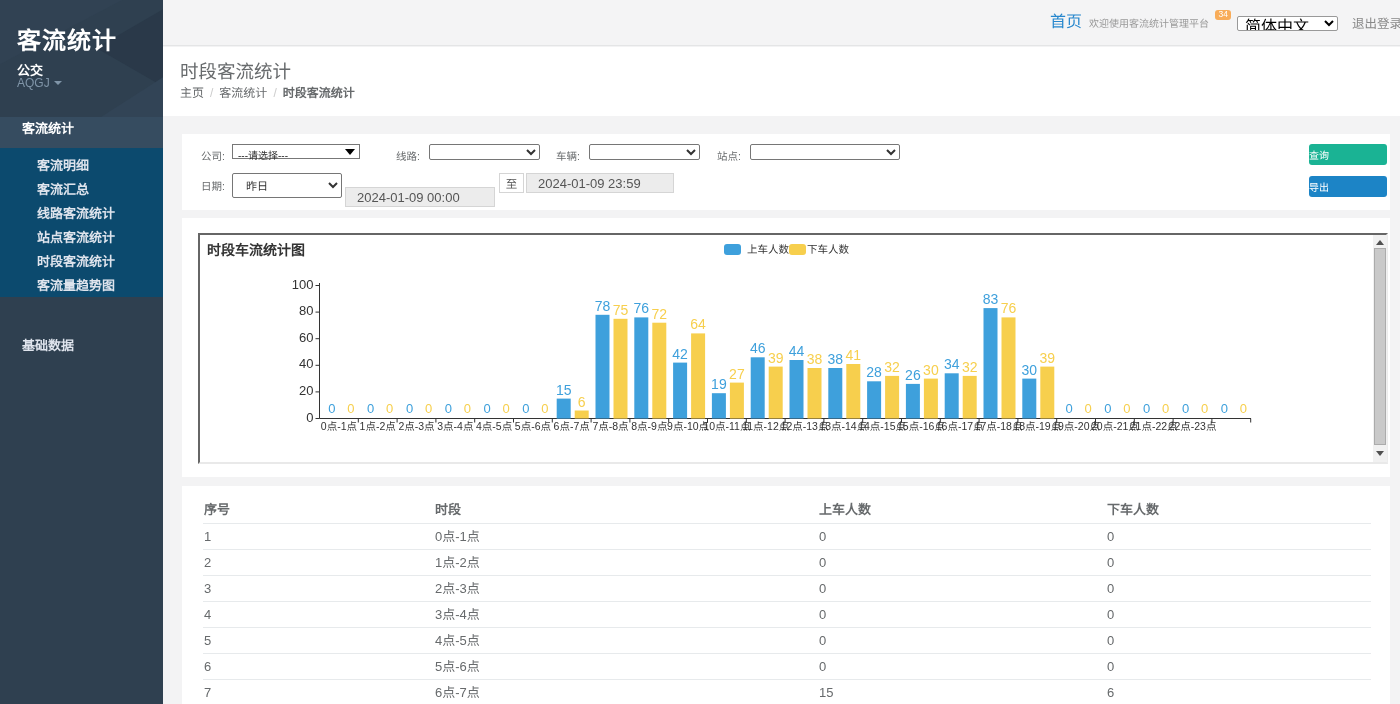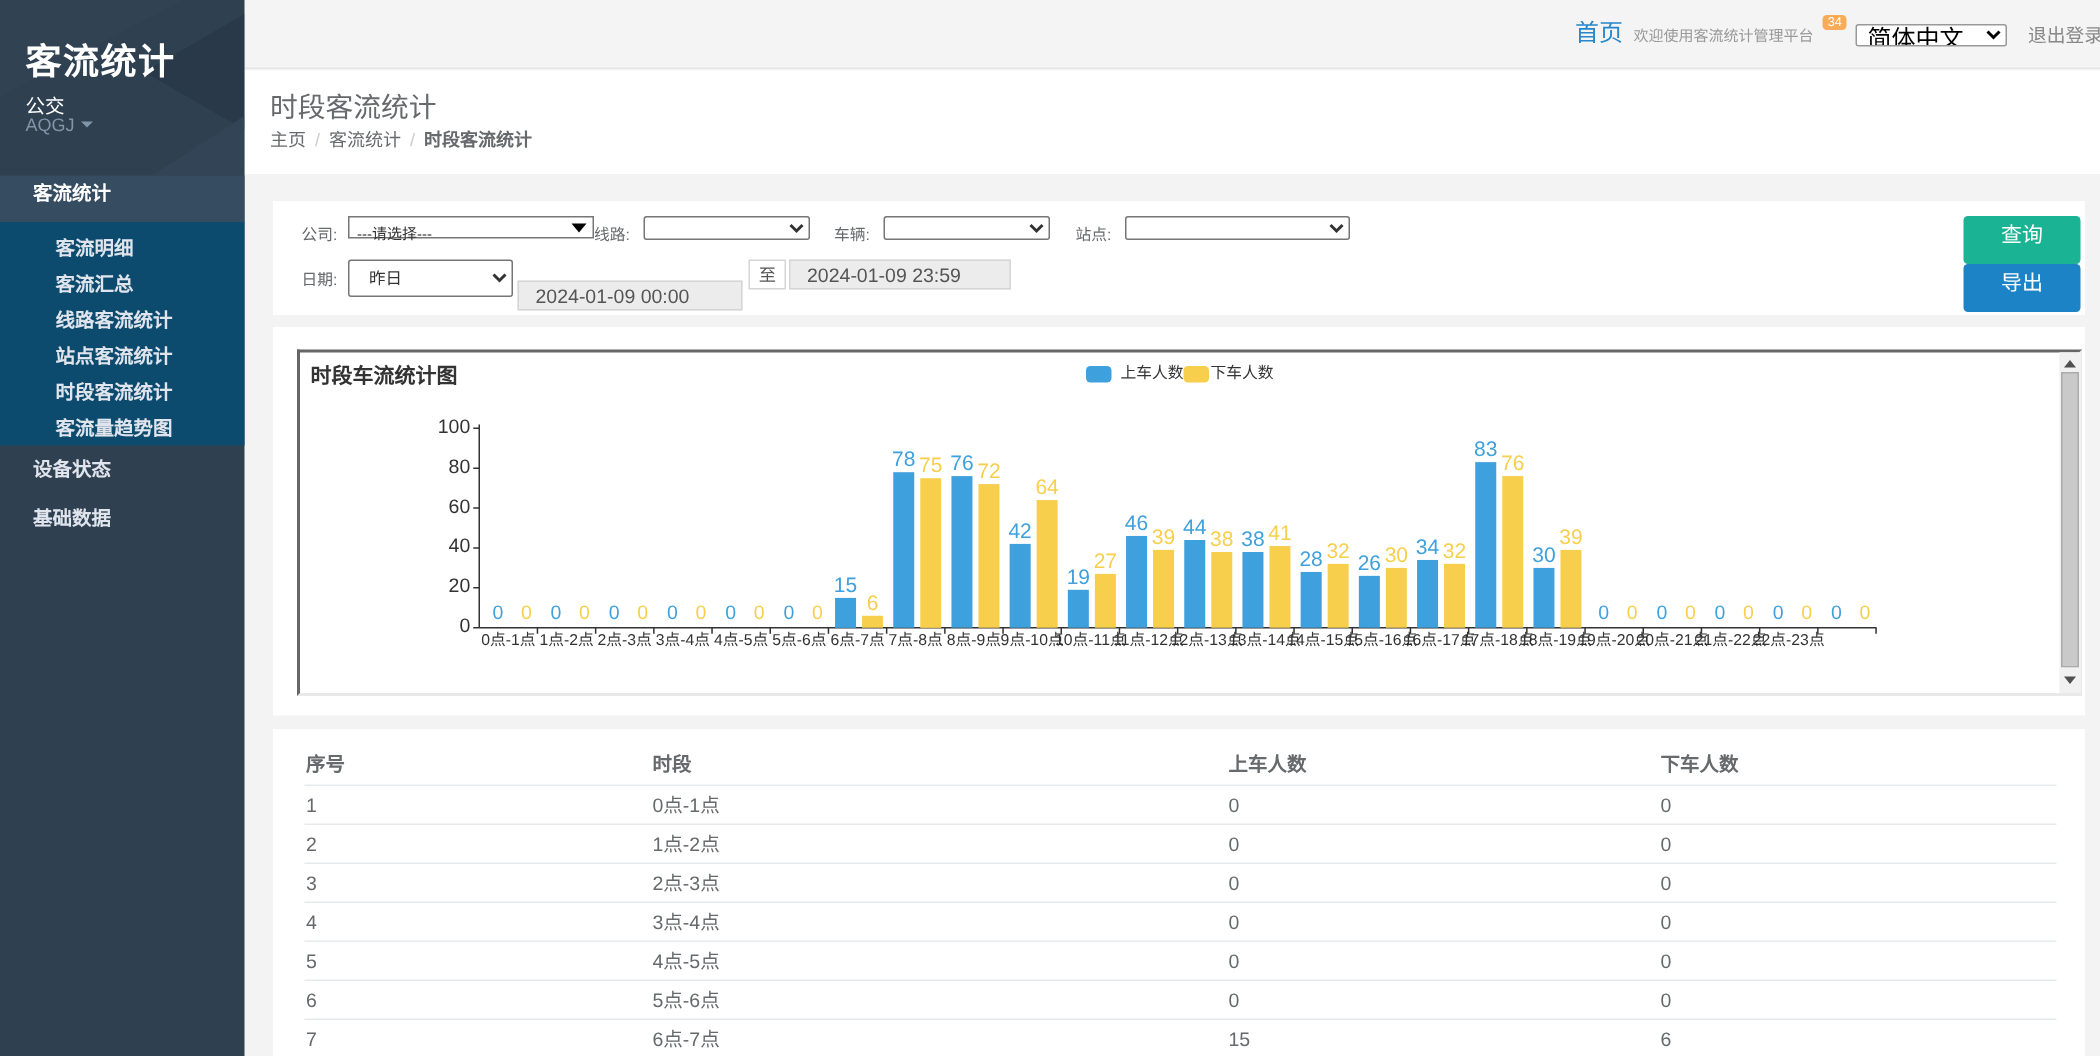--- a/index.html
+++ b/index.html
@@ -4,21 +4,21 @@
 *{margin:0;padding:0;box-sizing:border-box}
 html,body{width:1400px;height:704px;overflow:hidden;font-family:"Liberation Sans",sans-serif}
 #page{position:relative;width:1400px;height:704px;background:#f3f3f4;overflow:hidden}
 
 #sidebar{position:absolute;left:0;top:0;width:163px;height:704px;background:#2f4050}
 #profile{position:absolute;left:0;top:0;width:163px;height:117px;overflow:hidden}
 #profile .poly1{position:absolute;left:0;top:0;width:163px;height:117px;background:#2a3949;clip-path:polygon(59% 41%,100% 8%,100% 74%)}
 #profile .poly2{position:absolute;left:0;top:0;width:163px;height:117px;background:#324456;clip-path:polygon(62% 100%,100% 66%,100% 100%)}
 #profile .poly3{position:absolute;left:0;top:0;width:163px;height:117px;background:#314253;clip-path:polygon(0 0,75% 0,0 55%)}
 #brand{position:absolute;left:17px;top:21px;font-size:24px;font-weight:bold;color:#fff;letter-spacing:1px}
-#org{position:absolute;left:17px;top:60px;font-size:13px;font-weight:normal;color:#fff}
+#org{position:absolute;left:17px;top:60px;font-size:13px;font-weight:bold;color:#fff}
 #user{position:absolute;left:17px;top:75.5px;font-size:12px;color:#8095a8}
 #user .car{display:inline-block;width:0;height:0;border-left:4px solid transparent;border-right:4px solid transparent;border-top:4px solid #8095a8;margin-left:4px;vertical-align:2px}
 .nav1{position:absolute;left:0;width:163px;font-size:13px;color:#dfe4ed;font-weight:bold}
 #mi-top{top:117px;height:31px;line-height:23px;background:#364c60;padding-left:22px;color:#fff}
 #submenu{position:absolute;left:0;top:148px;width:163px;height:149px;background:#0c4a6e;padding-top:6px}
 #submenu div{height:24px;line-height:24px;padding-left:37px;font-size:13px;color:#dfe4ed;font-weight:bold}
 #mi-dev{top:295px;height:35px;line-height:35px;padding-left:22px}
 #mi-base{top:328px;height:35px;line-height:35px;padding-left:22px}
 
 #main{position:absolute;left:163px;top:0;width:1237px;height:704px;background:#f3f3f4}
@@ -37,21 +37,21 @@
 #filter{left:19px;top:134px;width:1208px;height:76px}
 #chart{left:19px;top:218px;width:1208px;height:259px}
 #tablep{left:19px;top:486px;width:1208px;height:218px}
 
 .flabel{position:absolute;font-size:10.5px;color:#676a6c}
 .sel1{position:absolute;height:15px;border:1px solid #777;background:#fff;font-size:10px;color:#333}
 .sel1 .tri{position:absolute;right:4px;top:4px;width:0;height:0;border-left:5px solid transparent;border-right:5px solid transparent;border-top:6px solid #000}
 select.native{position:absolute;border:1px solid #767676;border-radius:2px;background:#fff;font-size:12px;color:#333}
 .dateinput{position:absolute;height:20px;background:#ececec;border:1px solid #d5d5d5;font-size:13px;color:#555;line-height:20px;padding-left:11px}
 .zhi{position:absolute;height:20px;background:#fff;border:1px solid #d5d5d5;font-size:11.5px;color:#555;line-height:20px;text-align:center}
-.btn{position:absolute;left:1127px;width:78px;height:32px;border-radius:3px;color:#fff;font-size:14px;text-align:center;line-height:24.5px}
+.btn{position:absolute;left:1127px;width:78px;height:21px;border-radius:3px;color:#fff;font-size:10px;line-height:24.5px}
 
 #chart-inner{position:absolute;left:15.5px;top:14.5px;width:1190px;height:231.5px;border-top:2px solid #666;border-left:2px solid #666;border-right:2px solid #ececec;border-bottom:2px solid #e9e9e9;background:#fff;box-sizing:border-box}
 #chart-title{position:absolute;left:25px;top:20.5px;font-size:14px;font-weight:bold;color:#333}
 .legrect{position:absolute;width:17px;height:11px;border-radius:3px}
 .legtxt{position:absolute;font-size:10.5px;color:#333;line-height:13px}
 
 #sbar{position:absolute;left:1191.3px;top:16.5px;width:14px;height:227.5px;background:#f1f1f1}
 #sbar .btn-u,#sbar .btn-d{position:absolute;left:0;width:14px;height:17px;background:#f1f1f1}
 #sbar .thumb{position:absolute;left:1px;top:13px;width:12px;height:197px;background:#c9c9c9;border:1px solid #ababab}
 .arr{position:absolute;left:3px;width:0;height:0;border-left:4px solid transparent;border-right:4px solid transparent}
@@ -70,21 +70,21 @@
     <span class="badge">34</span>
     <select><option>简体中文</option></select>
     <span class="logout">退出登录</span>
   </div>
   <div id="heading">
     <h2>时段客流统计</h2>
     <div id="crumb">主页<span class="sep">/</span>客流统计<span class="sep">/</span><b>时段客流统计</b></div>
   </div>
   <div class="panel" id="filter">
     <span class="flabel" style="left:19px;top:13.5px">公司:</span>
-    <div class="sel1" style="left:50px;top:10px;width:164px">
+    <div class="sel1" style="left:50px;top:10px;width:128px">
           <span style="position:absolute;left:5px;top:2px">---请选择---</span>
           <span class="tri"></span>
         </div>
     <span class="flabel" style="left:214px;top:13.5px">线路:</span>
     <select class="native" style="left:247px;top:10px;width:111px;height:16px"></select>
     <span class="flabel" style="left:374px;top:13.5px">车辆:</span>
     <select class="native" style="left:407px;top:10px;width:111px;height:16px"></select>
     <span class="flabel" style="left:535px;top:13.5px">站点:</span>
     <select class="native" style="left:568px;top:10px;width:150px;height:16px"></select>
     <span class="flabel" style="left:19px;top:44px">日期:</span>
@@ -325,15 +325,14 @@
   <div id="user">AQGJ<span class="car"></span></div>
   <div class="nav1" id="mi-top">客流统计</div>
   <div id="submenu">
     <div>客流明细</div>
     <div>客流汇总</div>
     <div>线路客流统计</div>
     <div>站点客流统计</div>
     <div>时段客流统计</div>
     <div>客流量趋势图</div>
   </div>
-  <div class="nav1" id="mi-dev">设备状态</div>
   <div class="nav1" id="mi-base">基础数据</div>
 </div>
 </div>
 </body></html>

